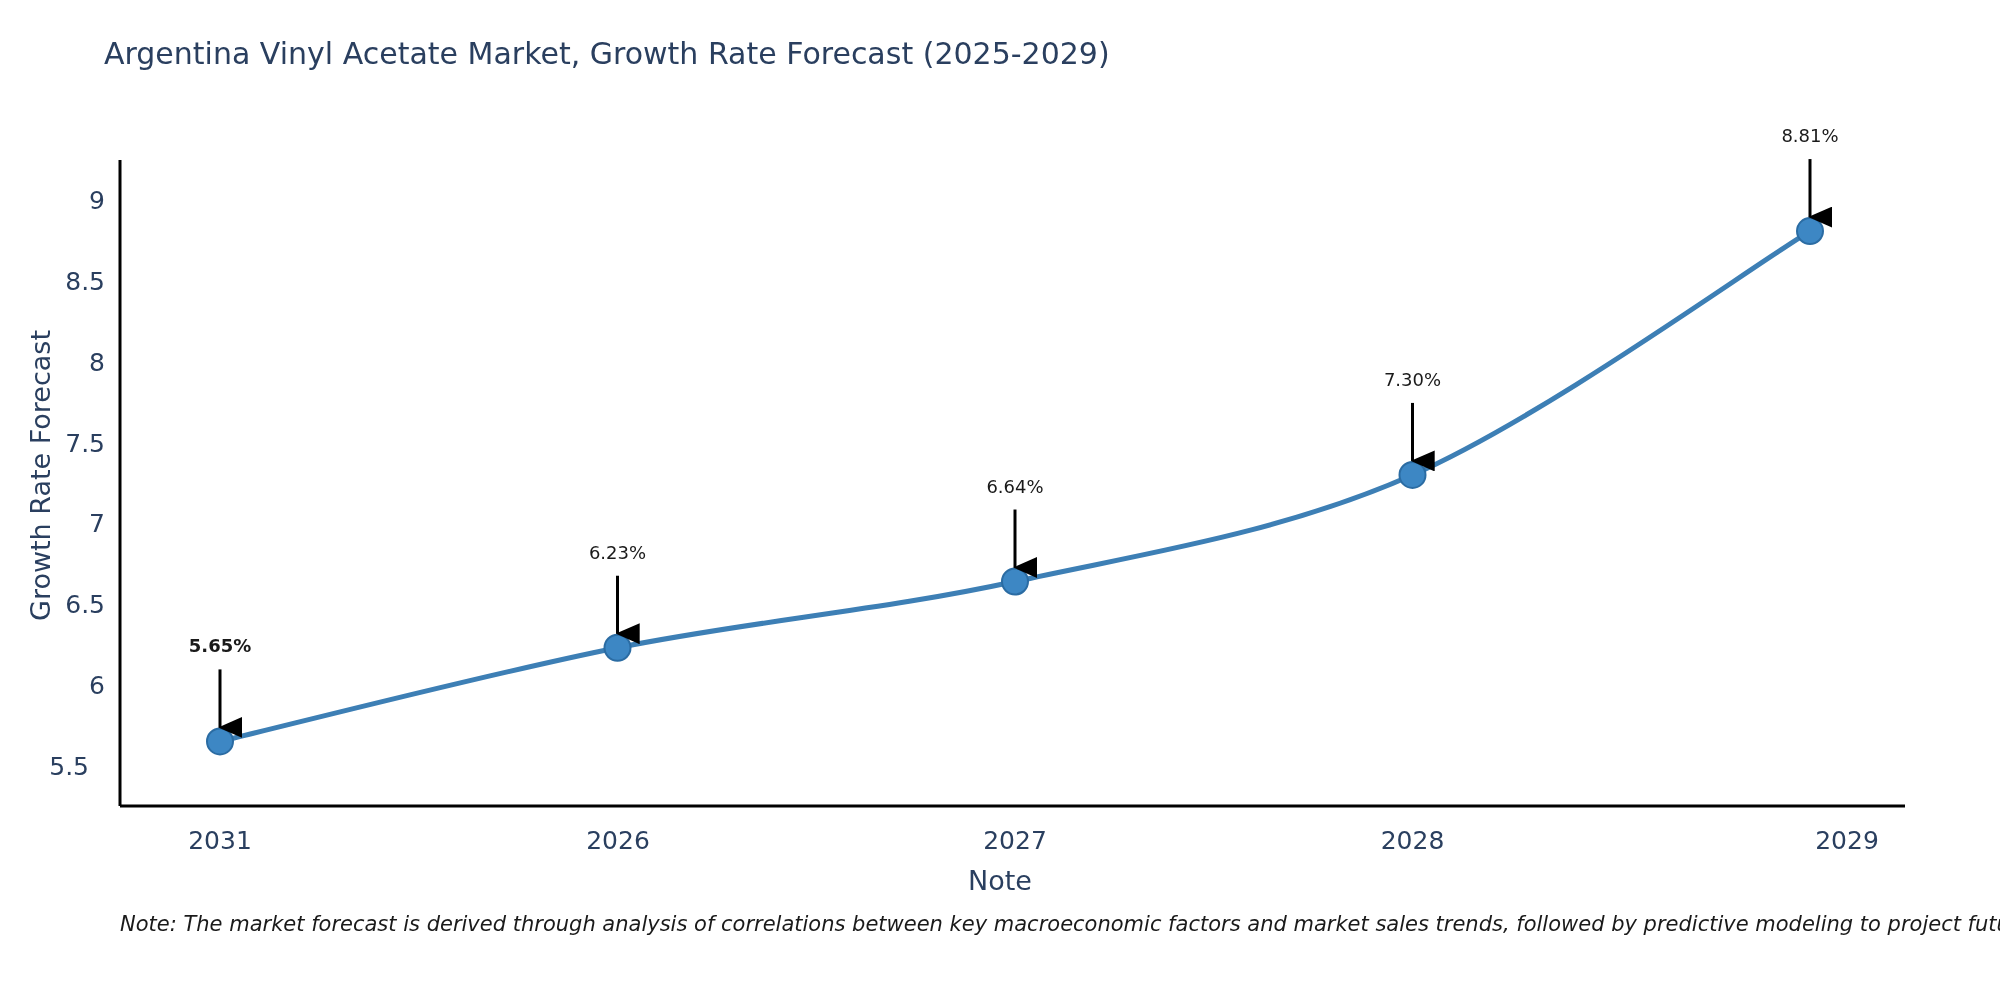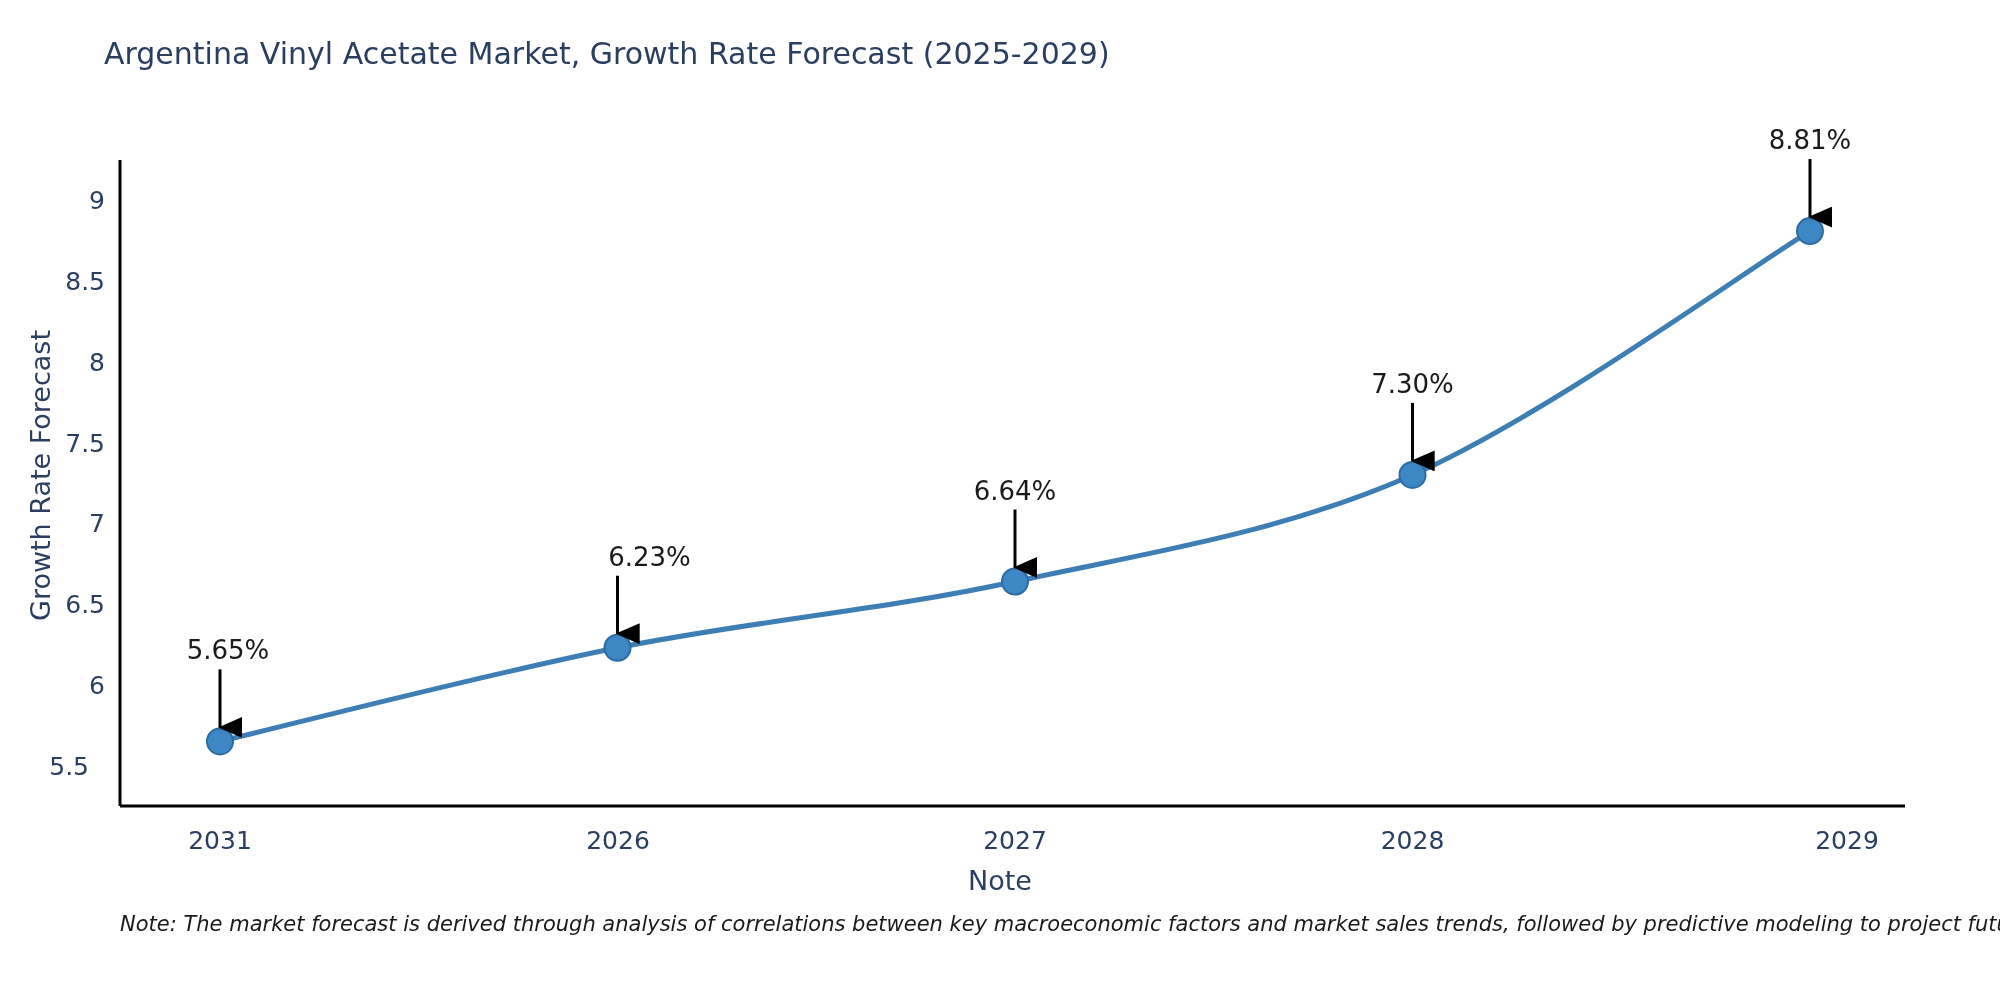--- a/index.html
+++ b/index.html
@@ -68,21 +68,21 @@
   .tick-label-x {
     position: absolute;
     text-align: center;
     font-size: 25px;
     color: #2a3f5f;
     white-space: nowrap;
     transform: translateX(-50%);
   }
   .data-label {
     position: absolute;
-    font-size: 26px;
+    font-size: 18px;
     color: #1a1a1a;
     white-space: nowrap;
     transform: translateX(-50%);
   }
   .footer-note {
     position: absolute;
     left: 120px;
     top: 912px;
     font-size: 21px;
     font-style: italic;
@@ -139,22 +139,22 @@
       <div class="tick-label-y" style="top: 200.375px; left: 40px; width: 65px;">9</div>
     </div>
   <div id="x-ticks">
       <div class="tick-label-x" style="left: 220px; top: 826px;">2031</div>
       <div class="tick-label-x" style="left: 618px; top: 826px;">2026</div>
       <div class="tick-label-x" style="left: 1015px; top: 826px;">2027</div>
       <div class="tick-label-x" style="left: 1412.5px; top: 826px;">2028</div>
       <div class="tick-label-x" style="left: 1810px; top: 826px; margin-left: 37px;">2029</div>
     </div>
   <div id="point-labels">
-      <div class="data-label" style="left: 228px; top: 635.4px;">5.65%</div>
-      <div class="data-label" style="left: 617.5px; top: 541.73px; margin-left: 32px;">6.23%</div>
+      <div class="data-label" style="left: 220px; top: 635.4px; font-weight: bold;">5.65%</div>
+      <div class="data-label" style="left: 617.5px; top: 541.73px;">6.23%</div>
       <div class="data-label" style="left: 1015px; top: 475.515px;">6.64%</div>
       <div class="data-label" style="left: 1412.5px; top: 368.925px;">7.30%</div>
       <div class="data-label" style="left: 1810px; top: 125.06px;">8.81%</div>
     </div>
 
   <div class="footer-note">Note: The market forecast is derived through analysis of correlations between key macroeconomic factors and market sales trends, followed by predictive modeling to project future sales</div>
 
 </div>
 
 </body></html>

